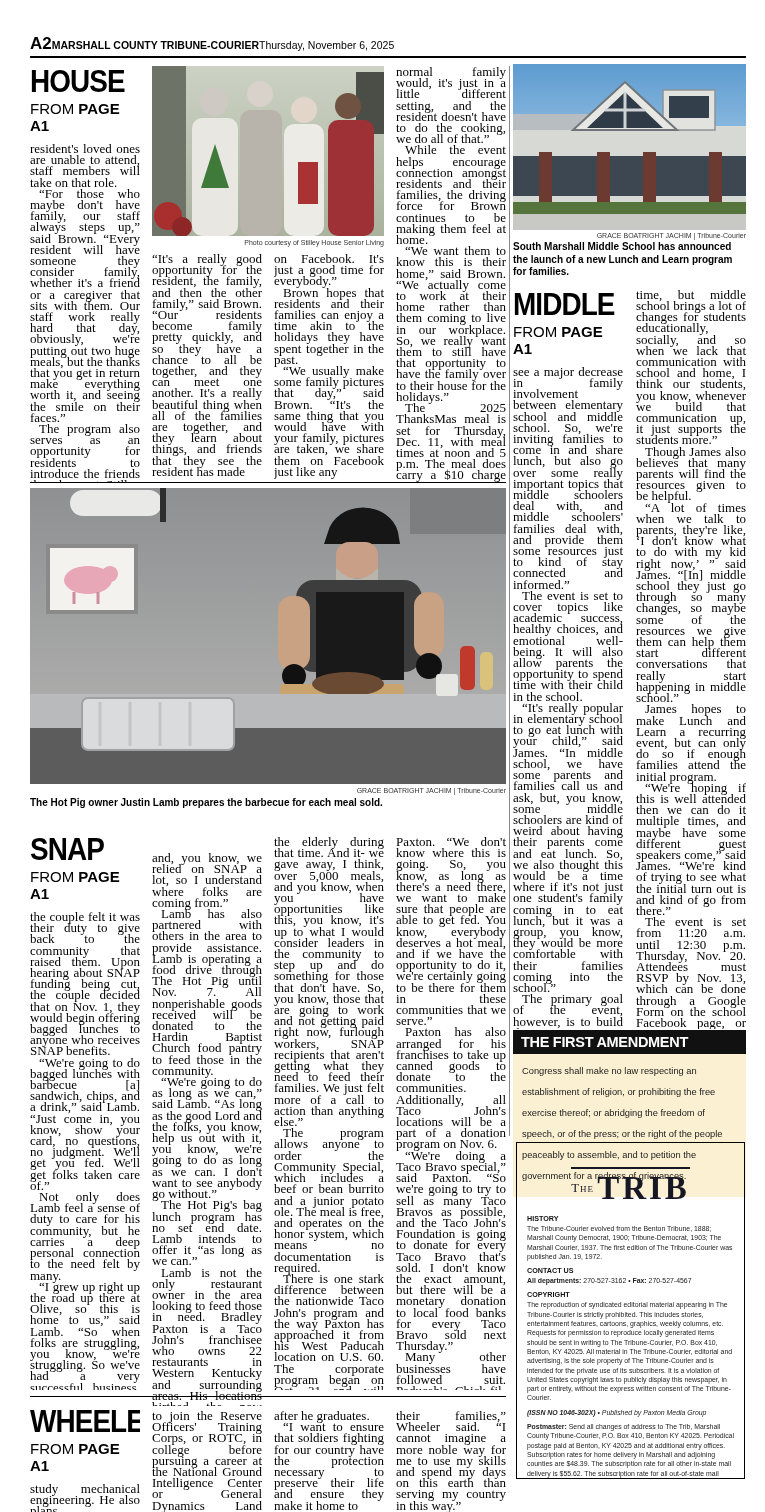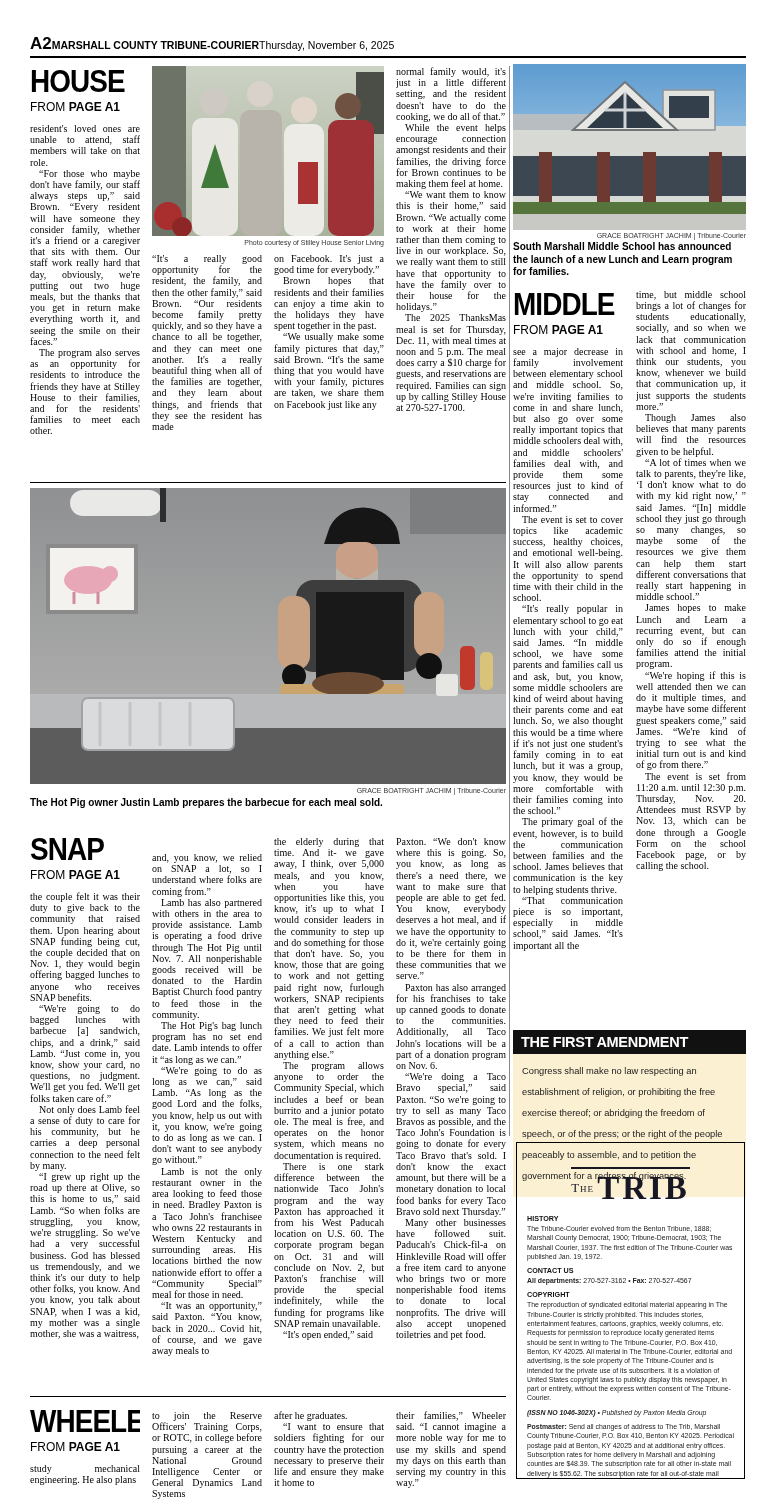--- a/index.html
+++ b/index.html
@@ -1,24 +1,24 @@
 <!DOCTYPE html>
 <html><head>
 <meta charset="utf-8">
 <style>
 *{margin:0;padding:0;box-sizing:border-box}
 html,body{background:#fff}
 body{width:765px;height:1512px;position:relative;overflow:hidden;font-family:"Liberation Serif",serif;color:#000}
 .abs{position:absolute}
 .col{position:absolute;width:110px;overflow:hidden}
-.body{font-size:10px;line-height:11.2px;text-align:justify}
+.body{font-size:13px;line-height:11.2px;text-align:justify}
 .body p{text-indent:9px}
 .body p:first-child{text-indent:0}
 .headline{font-family:"Liberation Sans",sans-serif;font-weight:800;font-size:31px;line-height:1;letter-spacing:-1px;transform:scaleX(.9);transform-origin:left bottom;white-space:nowrap;margin:2px 0 3px}
-.fromline{font-family:"Liberation Sans",sans-serif;font-size:12px;margin:2px 0 9px}
+.fromline{font-family:"Liberation Sans",sans-serif;font-size:15px;margin:2px 0 9px}
 .fromline b{font-weight:700}
 .photo{position:absolute;overflow:hidden;background:#ccc}
 .photo svg{display:block;width:100%;height:100%}
 .credit{position:absolute;font-family:"Liberation Sans",sans-serif;font-size:7px;color:#333;text-align:right}
 .caption{font-family:"Liberation Sans",sans-serif;font-weight:700;font-size:10px;line-height:12.6px}
 .rule{position:absolute;height:1px;background:#000}
 .rule2{position:absolute;height:2px;background:#000}
 .vrule{position:absolute;width:1px;background:#888}
 .pagehead{position:absolute;left:30px;top:34px;width:716px;font-family:"Liberation Sans",sans-serif;display:flex;align-items:baseline;}
 .pagehead .pn{font-weight:800;font-size:17px}
@@ -167,22 +167,22 @@
           <p>the couple felt it was their duty to give back to the community that raised them. Upon hearing about SNAP funding being cut, the couple decided that on Nov. 1, they would begin offering bagged lunches to anyone who receives SNAP benefits.</p>
           <p>“We're going to do bagged lunches with barbecue [a] sandwich, chips, and a drink,” said Lamb. “Just come in, you know, show your card, no questions, no judgment. We'll get you fed. We'll get folks taken care of.”</p>
           <p>Not only does Lamb feel a sense of duty to care for his community, but he carries a deep personal connection to the need felt by many.</p>
           <p>“I grew up right up the road up there at Olive, so this is home to us,” said Lamb. “So when folks are struggling, you know, we're struggling. So we've had a very successful business. God has blessed us tremendously, and we think it's our duty to help other folks, you know. And you know, you talk about SNAP, when I was a kid, my mother was a single mother, she was a waitress,</p>
         </div>
     </div>
     <div class="col" style="left:122px;top:20px;height:554px">
       <div class="body">
           <p>and, you know, we relied on SNAP a lot, so I understand where folks are coming from.”</p>
           <p>Lamb has also partnered with others in the area to provide assistance. Lamb is operating a food drive through The Hot Pig until Nov. 7. All nonperishable goods received will be donated to the Hardin Baptist Church food pantry to feed those in the community.</p>
+          <p>“We're going to do as long as we can,” said Lamb. “As long as the good Lord and the folks, you know, help us out with it, you know, we're going to do as long as we can. I don't want to see anybody go without.”</p>
           <p>The Hot Pig's bag lunch program has no set end date. Lamb intends to offer it “as long as we can.”</p>
-          <p>“We're going to do as long as we can,” said Lamb. “As long as the good Lord and the folks, you know, help us out with it, you know, we're going to do as long as we can. I don't want to see anybody go without.”</p>
           <p>Lamb is not the only restaurant owner in the area looking to feed those in need. Bradley Paxton is a Taco John's franchisee who owns 22 restaurants in Western Kentucky and surrounding areas. His locations birthed the now nationwide effort to offer a “Community Special” meal for those in need.</p>
           <p>“It was an opportunity,” said Paxton. “You know, back in 2020... Covid hit, of course, and we gave away meals to</p>
         </div>
     </div>
     <div class="col" style="left:244px;top:4px;height:554px">
       <div class="body">
           <p>the elderly during that time. And it- we gave away, I think, over 5,000 meals, and you know, when you have opportunities like this, you know, it's up to what I would consider leaders in the community to step up and do something for those that don't have. So, you know, those that are going to work and not getting paid right now, furlough workers, SNAP recipients that aren't getting what they need to feed their families. We just felt more of a call to action than anything else.”</p>
           <p>The program allows anyone to order the Community Special, which includes a beef or bean burrito and a junior potato ole. The meal is free, and operates on the honor system, which means no documentation is required.</p>
           <p>There is one stark difference between the nationwide Taco John's program and the way Paxton has approached it from his West Paducah location on U.S. 60. The corporate program began on Oct. 31 and will conclude on Nov. 2, but Paxton's franchise will provide the special indefinitely, while the funding for programs like SNAP remain unavailable.</p>
           <p>“It's open ended,” said</p>

